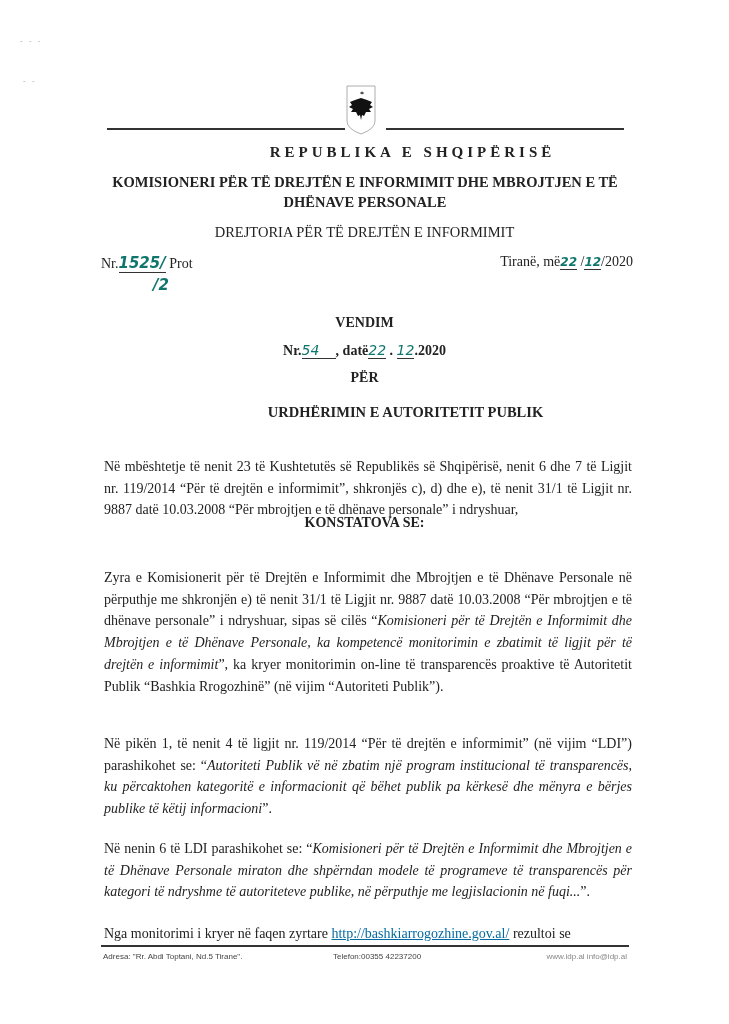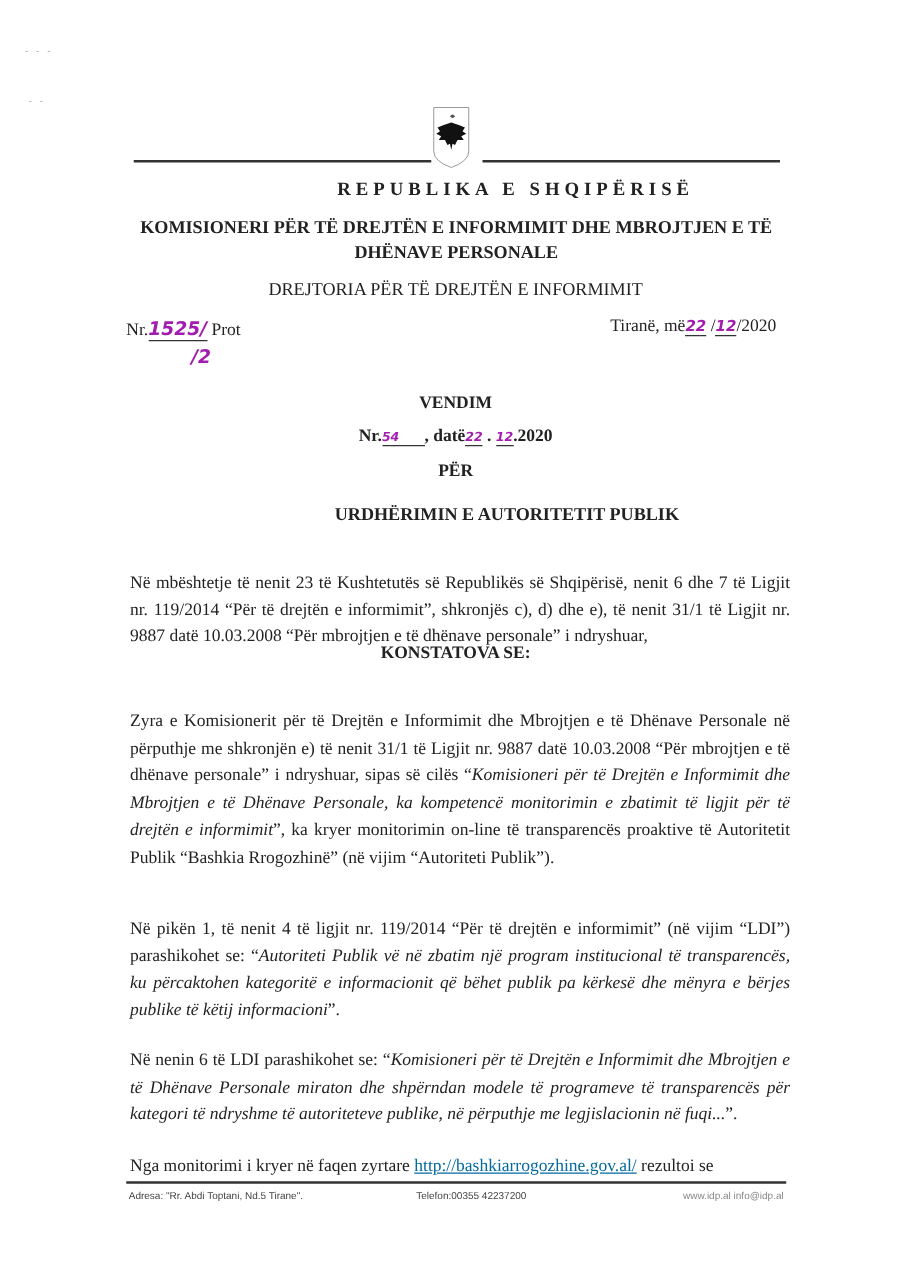--- a/index.html
+++ b/index.html
@@ -5,30 +5,30 @@
   html,body{margin:0;padding:0;background:#fff;}
   body{width:729px;height:1024px;position:relative;overflow:hidden;font-family:"Liberation Serif","DejaVu Serif",serif;color:#222;}
   .abs{position:absolute;}
   .dots{font-family:"Liberation Sans",sans-serif;font-size:8px;color:#aaa;letter-spacing:2px;}
   .header-line{position:absolute;top:128px;height:2px;background:#333;}
   .emblem{position:absolute;left:346px;top:85px;width:30px;height:50px;}
   .center{position:absolute;left:0;width:729px;text-align:center;}
   .h-rep{top:144px;font-size:15px;font-weight:bold;letter-spacing:4px;padding-left:48px;}
   .h-kom{top:172px;font-size:14.5px;font-weight:bold;line-height:20px;left:110px;width:510px;}
   .h-drej{top:224px;font-size:14.5px;}
-  .hw{font-family:"DejaVu Sans",sans-serif;font-style:italic;font-weight:bold;color:#a21caf;}
+  .hw{font-family:"DejaVu Sans",sans-serif;font-style:italic;font-weight:bold;color:#0f766e;}
   .u{border-bottom:1px solid #333;display:inline-block;}
   .prot{left:101px;top:254px;font-size:14px;}
   .prot .hw{font-size:15px;}
   .prot-sub{left:153px;top:276px;font-size:15px;}
-  .tirane{right:108px;top:254px;font-size:14px;}
+  .tirane{right:96px;top:254px;font-size:14px;}
   .tirane .hw{font-size:12px;}
   .vendim{top:315px;font-size:14px;font-weight:bold;}
   .vnr{top:342px;font-size:14px;font-weight:bold;}
-  .vnr .hw{font-size:10px;font-weight:bold;}
+  .vnr .hw{font-size:14px;font-weight:normal;}
   .per{top:370px;font-size:14px;font-weight:bold;}
   .urdh{top:404px;font-size:14.5px;font-weight:bold;padding-left:41px;}
   .para{position:absolute;left:104px;width:528px;font-size:14px;line-height:21.7px;text-align:justify;margin-top:20px;}
   .para i{font-style:italic;}
   .konst{top:515px;font-size:14px;font-weight:bold;}
   a.link{color:#0369a1;text-decoration:underline;font-family:Liberation Serif, serif;}
   .footer-line{position:absolute;left:101px;top:945px;width:528px;height:2px;background:#333;}
   .footer{position:absolute;top:952px;font-family:"Liberation Sans",sans-serif;font-size:8px;color:#444;}
   .footer.right{color:#888;text-align:center;}
 </style>

